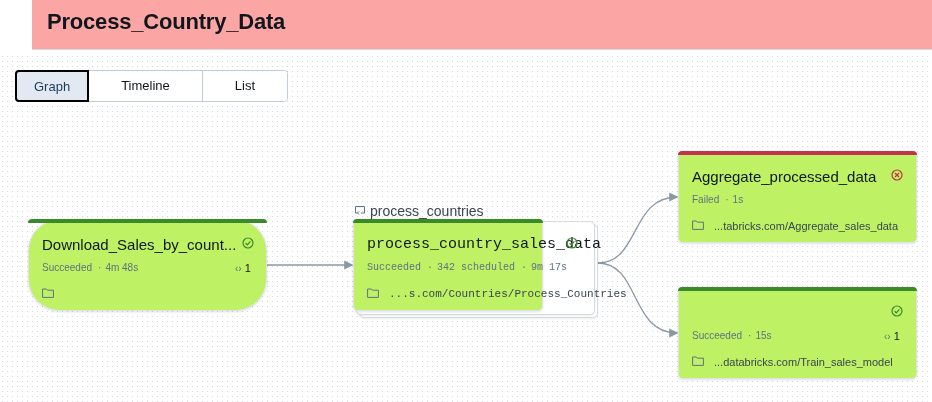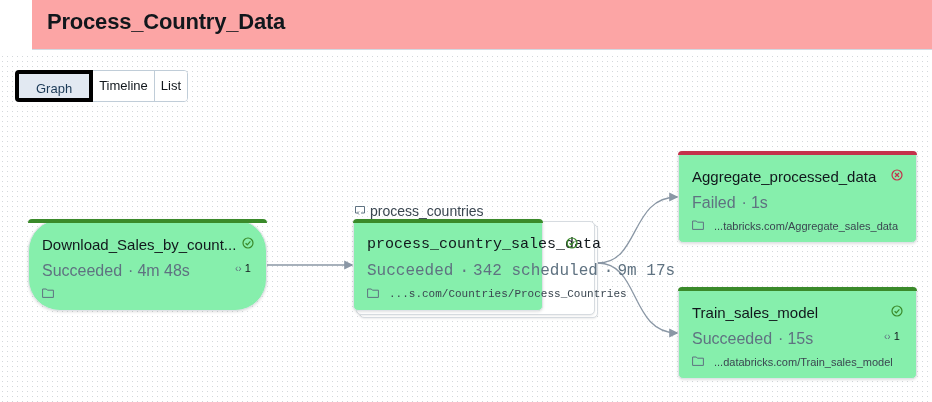--- a/index.html
+++ b/index.html
@@ -7,31 +7,31 @@
     font-family: "Liberation Sans", sans-serif; color: #1f272d; }
   .header { position: absolute; left: 0; top: 0; width: 932px; height: 50px; background: #fca5a5;
     border-bottom: 1px solid #d1d9e1; margin-left: 32px; }
   .title { position: absolute; left: 15px; top: 9px; font-size: 22px; font-weight: bold; color: #11171c; letter-spacing: -0.2px; }
   .canvas { position: absolute; left: 0; top: 54px; width: 932px; height: 348px;
     background-color: #ffffff;
     background-image: radial-gradient(circle, #d3d7db 0.8px, transparent 1px);
     background-size: 5px 5px; }
   .tabs { position: absolute; left: 15px; top: 70px; height: 32px; display: flex;
     border: 1px solid #c0cdd8; border-radius: 4px; background: #fff; overflow: visible; }
-  .tab { height: 30px; padding: 0 6px; font-size: 13px; line-height: 30px; color: #11171c; cursor: pointer;
+  .tab { height: 30px; padding: 0 32px; font-size: 13px; line-height: 30px; color: #11171c; cursor: pointer;
     border-left: 1px solid #c0cdd8; background: #fff; }
   .tab:first-child { border-left: none; border-radius: 3px 0 0 3px; }
   .tab:last-child { border-radius: 0 3px 3px 0; text-align: center; }
-  .tab.active { background: #e2e9f2; border: 4px solid #000000; margin: -1px; padding: 0 17px 0 17px; height: 32px; line-height: 30px; border-radius: 4px 0 0 4px; color: #1b3a57; z-index: 2; }
-  .node { position: absolute; background: #86efac; border-radius: 5px; border: 1px solid #dfe3e7;
+  .tab.active { background: #e2e9f2; border: 2px solid #000000; margin: -1px; padding: 0 17px 0 17px; height: 32px; line-height: 30px; border-radius: 4px 0 0 4px; color: #1b3a57; z-index: 2; }
+  .node { position: absolute; background: #bef264; border-radius: 5px; border: 1px solid #dfe3e7;
     box-shadow: 0 1px 3px rgba(0,0,0,0.12); cursor: pointer; }
   .node .bar { position: absolute; left: -1px; right: -1px; top: -1px; height: 4px; border-radius: 5px 5px 0 0; }
   .node .name { position: absolute; left: 13px; top: 16px; font-size: 15px; color: #11171c; white-space: nowrap; }
   .node .status-icon { position: absolute; top: 17px; width: 12px; height: 12px; }
-  .node .meta { position: absolute; left: 13px; top: 42px; font-size: 16px; color: #5f7281; white-space: nowrap; }
+  .node .meta { position: absolute; left: 13px; top: 42px; font-size: 10px; color: #5f7281; white-space: nowrap; }
   .node .meta .sep { margin: 0 4px 0 6px; }
   .node .deps { position: absolute; top: 42px; font-size: 11px; color: #11171c; white-space: nowrap; }
   .node .deps .code { color: #5f7281; margin-right: 3px; font-size: 10px; }
   .node .path { position: absolute; left: 13px; top: 68px; font-size: 11px; color: #3a4650; white-space: nowrap; display: flex; align-items: flex-start; }
   .node .path svg { margin-right: 10px; }
   .stack { position: absolute; background: #fff; border: 1px solid #d6dbe0; border-radius: 5px; box-shadow: 0 1px 2px rgba(0,0,0,0.08); }
   .loop-label { position: absolute; left: 354px; top: 203px; font-size: 14px; color: #3a4650; display: flex; align-items: center; white-space: nowrap; }
   .loop-label svg { margin-right: 4px; }
   svg.edges { position: absolute; left: 0; top: 0; width: 932px; height: 402px; pointer-events: none; }
 </style>
@@ -114,21 +114,20 @@
   <div class="path">
     <svg width="12" height="10" viewBox="0 0 12 10">
         <path d="M0.6,1 L4.3,1 L5.4,2.2 L11.4,2.2 L11.4,9.4 L0.6,9.4 Z" fill="none" stroke="#5f7281" stroke-width="1"></path>
       </svg>
     <span>...tabricks.com/Aggregate_sales_data</span>
   </div>
 </div>
 
 <div class="node" style="left:678px; top:287px; width:239px; height:92px;">
   <div class="bar" style="background:#3a8a2a;"></div>
-  <div class="name">Train_sales_model</div>
   <svg class="status-icon" style="left:212px;" viewBox="0 0 12 12">
       <circle cx="6" cy="6" r="5" fill="none" stroke="#3a8a2a" stroke-width="1.2"></circle>
       <path d="M3.6,6.2 L5.3,7.8 L8.4,4.4" fill="none" stroke="#3a8a2a" stroke-width="1.2"></path>
     </svg>
   <div class="meta"><span>Succeeded</span><span class="sep">·</span><span>15s</span></div>
   <div class="deps" style="left:205px;"><span class="code">‹›</span><span>1</span></div>
   <div class="path">
     <svg width="12" height="10" viewBox="0 0 12 10">
         <path d="M0.6,1 L4.3,1 L5.4,2.2 L11.4,2.2 L11.4,9.4 L0.6,9.4 Z" fill="none" stroke="#5f7281" stroke-width="1"></path>
       </svg>

